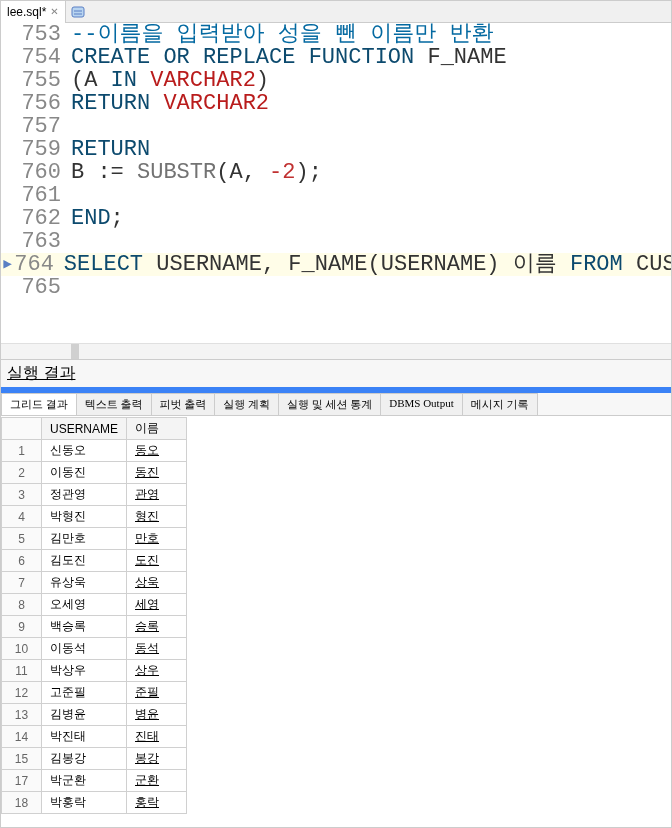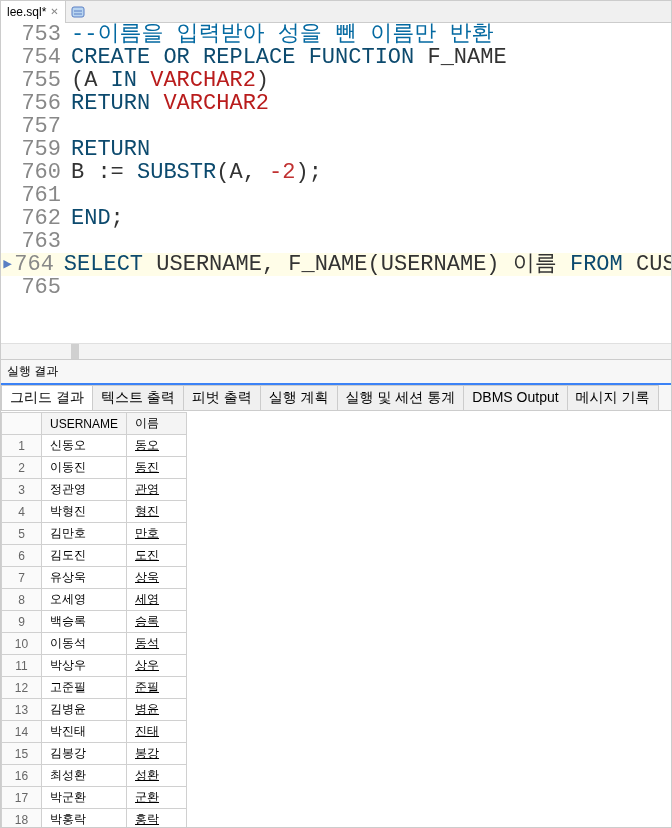--- a/index.html
+++ b/index.html
@@ -64,57 +64,59 @@
     .line-num {
       width: 52px;
       text-align: right;
       padding-right: 10px;
       color: #888;
       user-select: none;
     }
     .code { flex: 1; }
     .tk-comment { color: #0369a1; }
     .tk-keyword { color: #0c4a6e; }
-    .tk-func { color: #0c4a6e; }
+    .tk-func { color: #737373; }
     .tk-type { color: #b91c1c; }
     .tk-num { color: #c03030; }
     .tk-ident { color: #333; }
     .tk-paren { color: #333; }
     .highlight-line { background: #fffde8; }
     .hscroll-area {
       height: 16px;
       background: #f4f4f4;
       border-top: 1px solid #e0e0e0;
     }
     .hscroll-thumb {
       width: 8px;
       height: 100%;
       background: #d0d0d0;
       margin-left: 70px;
     }
     .results-header {
       padding: 3px 6px;
       border-top: 1px solid #ccc;
-      border-bottom: 2px solid #3b82f6;
+      border-bottom: 6px solid #3b82f6;
       background: #f7f7f7;
-      font-size: 12px;
+      font-size: 16px;
+      text-decoration: underline;
     }
     .results-tabs {
       display: flex;
       border-bottom: 1px solid #ccc;
       background: #f7f7f7;
     }
     .results-tab {
       padding: 3px 8px;
       border: 1px solid #ccc;
       border-bottom: none;
       margin-right: -1px;
       background: #f0f0f0;
-      font-size: 14px;
+      font-size: 11px;
       cursor: pointer;
+      font-family: Liberation Serif, serif;
     }
     .results-tab.active {
       background: #fff;
       font-weight: normal;
     }
     .grid-wrap {
       overflow: auto;
       height: 420px;
       border-top: 1px solid #fff;
     }
@@ -267,25 +269,20 @@
           <td class="rownum">14</td>
           <td class="col-uname">박진태</td>
           <td class="col-fname">진태</td>
         </tr>
         <tr>
           <td class="rownum">15</td>
           <td class="col-uname">김봉강</td>
           <td class="col-fname">봉강</td>
         </tr>
         <tr>
-          <td class="rownum">16</td>
-          <td class="col-uname">최성환</td>
-          <td class="col-fname">성환</td>
-        </tr>
-        <tr>
           <td class="rownum">17</td>
           <td class="col-uname">박군환</td>
           <td class="col-fname">군환</td>
         </tr>
         <tr>
           <td class="rownum">18</td>
           <td class="col-uname">박홍락</td>
           <td class="col-fname">홍락</td>
         </tr>
       </tbody>

